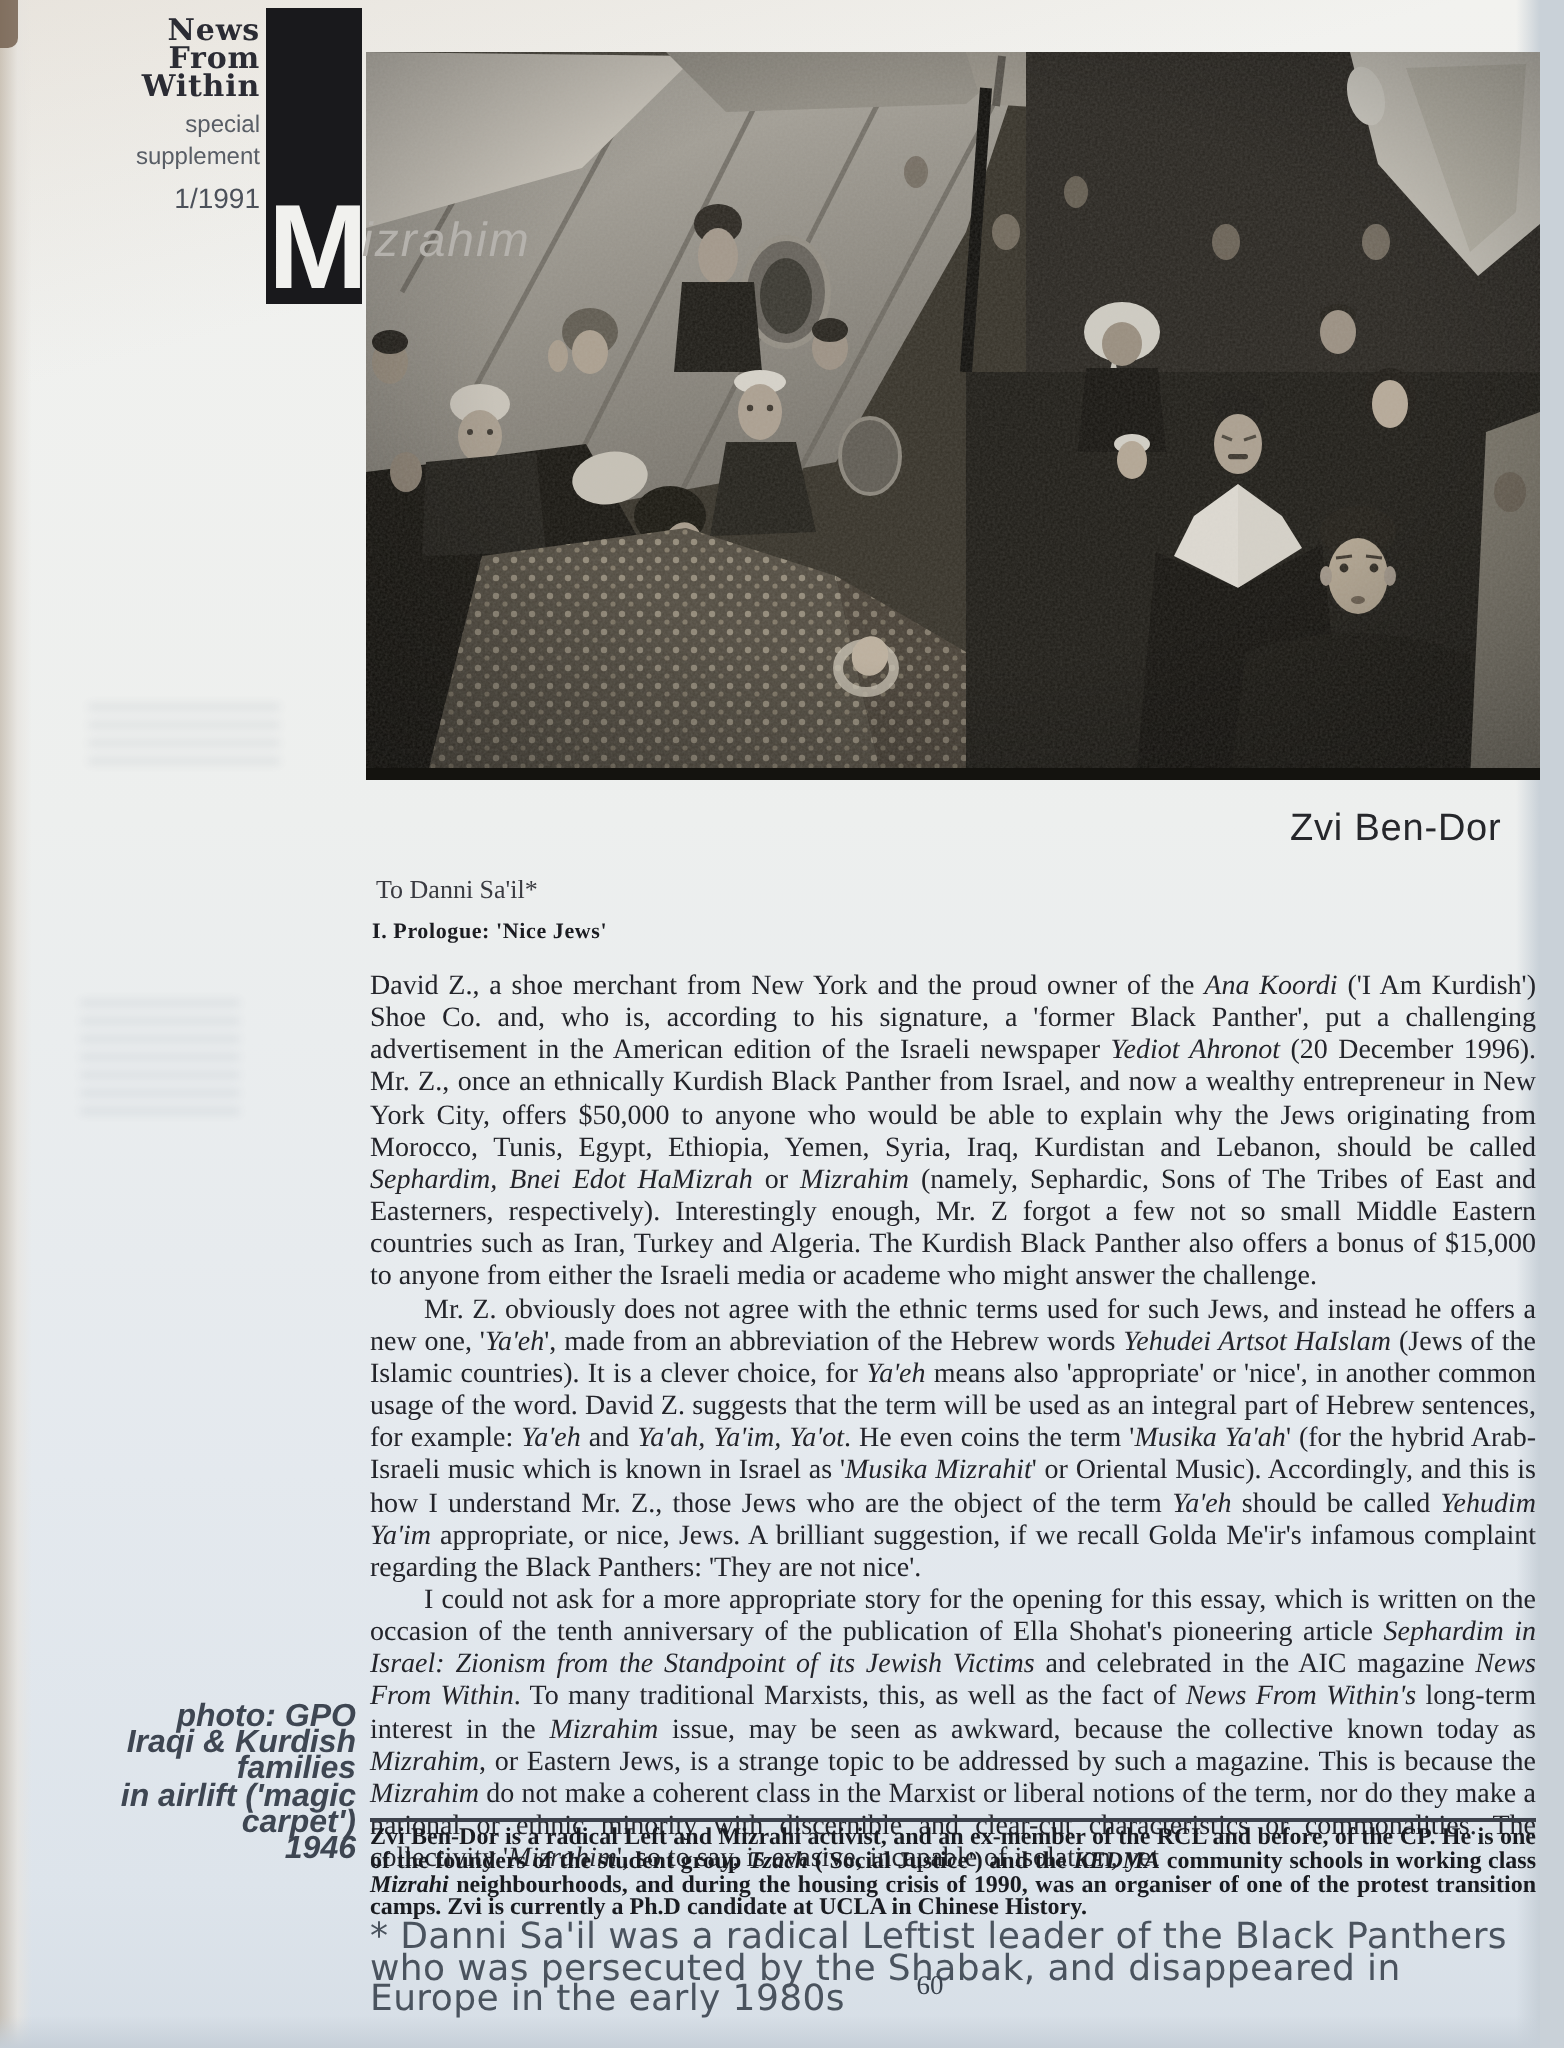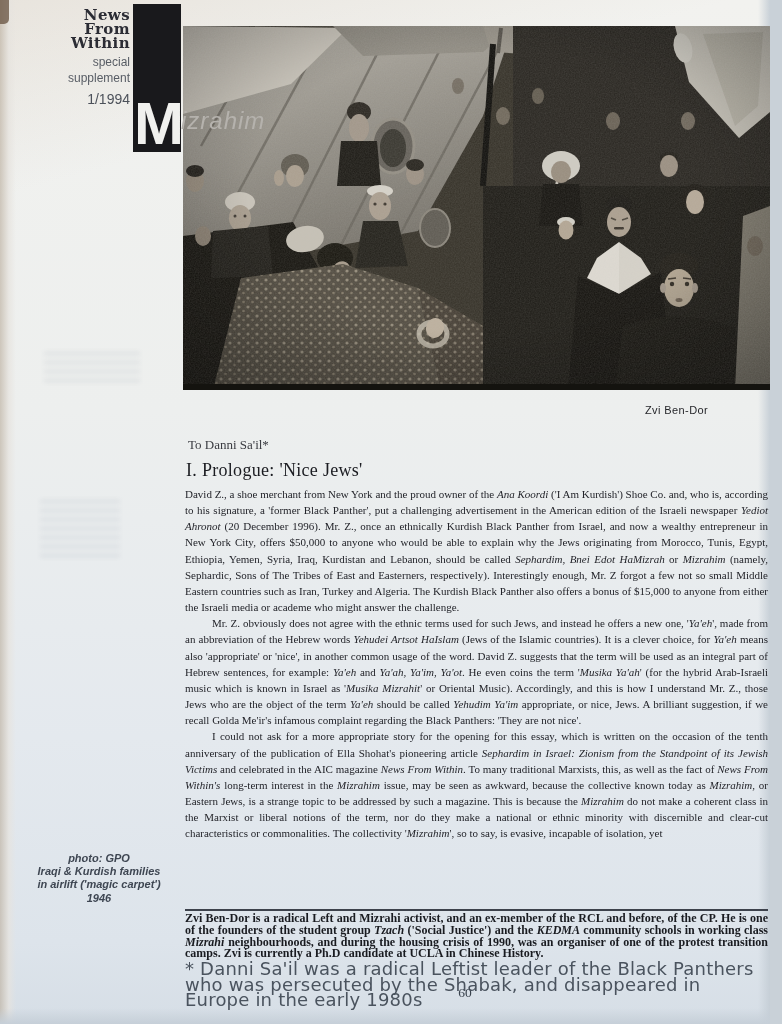--- a/index.html
+++ b/index.html
@@ -29,32 +29,32 @@
   .mast-initial{position:absolute;left:1px;bottom:-2px;font-family:"Liberation Sans",sans-serif;
     font-weight:bold;font-size:60px;line-height:60px;color:#f1f1ee;}
   .miz-rest{left:181px;top:107px;font-family:"Liberation Sans",sans-serif;font-style:italic;
     font-size:24px;color:#b5b2ad;z-index:5;letter-spacing:1px;}
   
   .photo{left:183px;top:26px;width:587px;height:364px;}
   .photo svg{display:block;width:100%;height:100%;}
   
   .title{left:187px;top:388px;width:520px;font-family:"Liberation Sans",sans-serif;
     font-weight:bold;font-size:37px;line-height:40px;letter-spacing:-1.2px;color:#17181b;white-space:nowrap;}
-  .byline{left:645px;top:404px;font-family:"Liberation Sans",sans-serif;font-size:11px;
+  .byline{left:645px;top:404px;font-family:"Liberation Sans",sans-serif;font-size:19px;
     color:#26272b;letter-spacing:.4px;}
   .dedication{left:188px;top:437px;font-size:13px;color:#3a3b41;}
-  .sec-head{left:186px;top:460px;font-weight:normal;font-size:18px;color:#1b1c21;letter-spacing:.3px;}
-  .bodytext{left:185px;top:486px;width:583px;font-size:11px;line-height:16.15px;
+  .sec-head{left:186px;top:460px;font-weight:bold;font-size:11px;color:#1b1c21;letter-spacing:.3px;}
+  .bodytext{left:185px;top:486px;width:583px;font-size:14px;line-height:16.15px;
     color:#23242a;text-align:justify;}
   .bodytext p{margin:0;}
   .bodytext p.ind{text-indent:27px;}
   
-  .caption{left:20px;top:852px;width:158px;text-align:center;
+  .caption{left:20px;top:852px;width:158px;text-align:right;
     font-family:"Liberation Sans",sans-serif;font-weight:bold;font-style:italic;
-    font-size:11px;line-height:13.2px;color:#3e4document652;color:#3e4652;}
+    font-size:16px;line-height:13.2px;color:#3e4document652;color:#3e4652;}
   
   .rule{left:185px;top:909px;width:583px;height:2px;background:#3d424c;}
   .bio{left:185px;top:913px;width:583px;font-weight:bold;font-size:12px;line-height:11.8px;
     color:#191b20;text-align:justify;}
   .footnote{left:185px;top:961px;width:583px;font-family:"DejaVu Sans",sans-serif;
     font-size:18px;line-height:15.6px;color:#4a535e;letter-spacing:.2px;}
   .pagenum{left:185px;top:985px;width:560px;text-align:center;font-size:13.5px;color:#39424d;}
 </style>
 </head>
 <body>
@@ -68,21 +68,21 @@
   <div class="abs ghost" style="left:44px;top:352px;width:96px;height:30px;"></div>
   <div class="abs ghost" style="left:40px;top:500px;width:80px;height:60px;"></div>
   <div class="abs ghost" style="left:768px;top:92px;width:12px;height:60px;"></div>
 
   <div class="abs mast">
     <div class="mast-title">News</div>
     <div class="mast-title">From</div>
     <div class="mast-title">Within</div>
     <div class="mast-sub">special</div>
     <div class="mast-sub" style="margin-top:0;">supplement</div>
-    <div class="mast-issue">1/1994</div>
+    <div class="mast-issue">1/1991</div>
   </div>
   <div class="abs mast-bar">
     <span class="mast-initial">M</span>
   </div>
   <span class="abs miz-rest">izrahim</span>
 
   <div class="abs photo">
     <svg viewBox="0 0 587 364" preserveAspectRatio="none">
       <defs>
         <linearGradient id="gWall" x1="0" y1="0" x2="0.35" y2="1">

